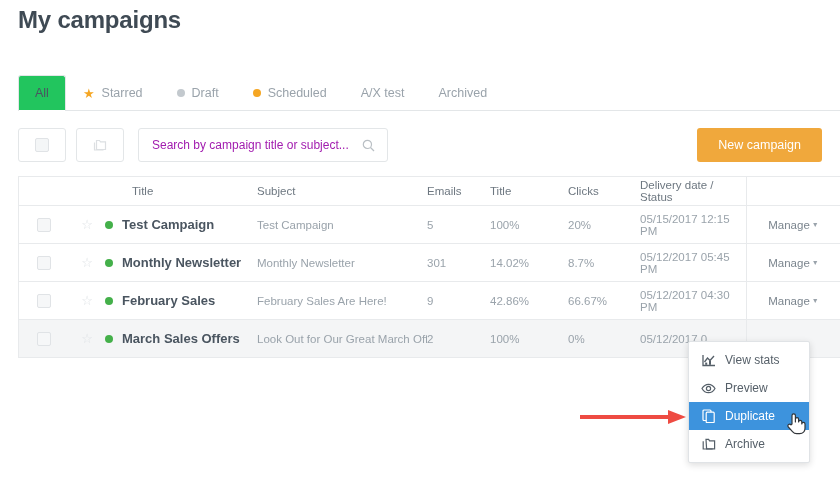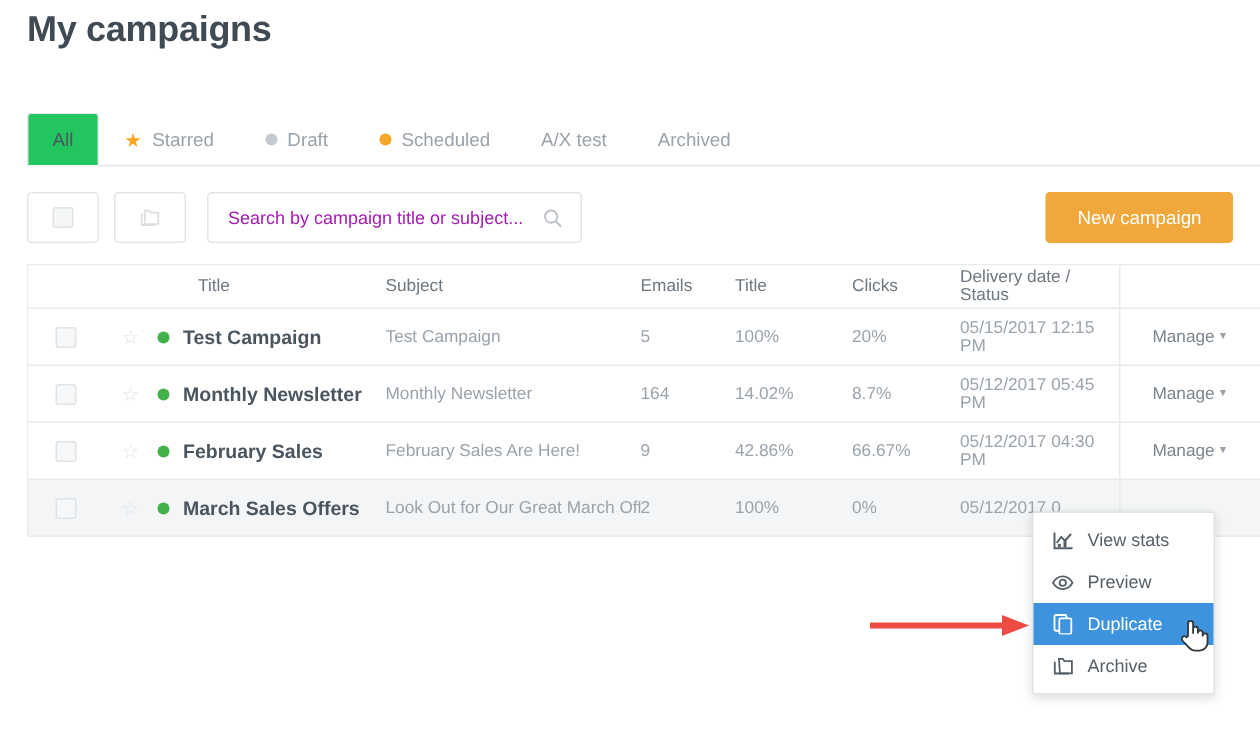--- a/index.html
+++ b/index.html
@@ -248,21 +248,21 @@
         <span class="ckbox"></span>
       </div>
       <div class="c-star">
         <span class="star-e">☆</span>
       </div>
       <div class="c-title">
         <span class="dot green"></span>
         <span class="titletxt">Monthly Newsletter</span>
       </div>
       <div class="c-subj subjtxt">Monthly Newsletter</div>
-      <div class="c-em numtxt">164</div>
+      <div class="c-em numtxt">301</div>
       <div class="c-op numtxt">14.02%</div>
       <div class="c-cl numtxt">8.7%</div>
       <div class="c-date numtxt">05/12/2017 05:45 PM</div>
       <div class="c-man">
         <span>Manage</span>
         <span class="caret">▼</span>
       </div>
     </div>
 
     <div class="trow">

